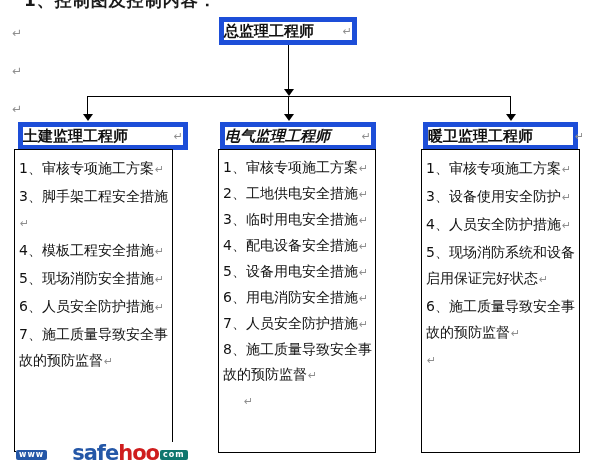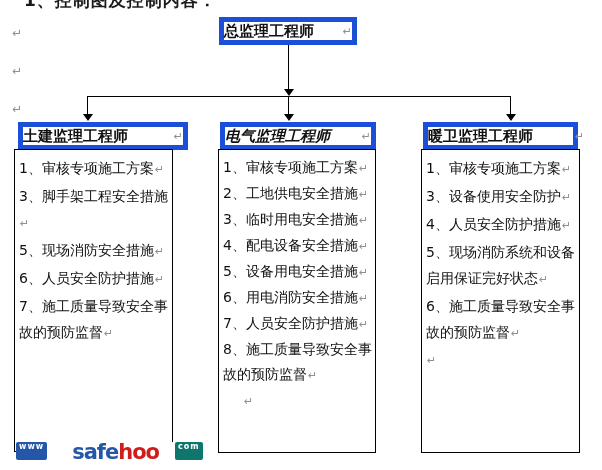--- a/index.html
+++ b/index.html
@@ -19,26 +19,26 @@
     display:flex;align-items:center;justify-content:space-between;}
   .node .t{font-size:15px;font-weight:bold;color:#111;white-space:nowrap;}
 
   .listbox{position:absolute;border:1px solid #000;background:#fff;box-sizing:border-box;
     padding:5px 2px 0 4px;font-size:14px;line-height:26px;color:#111;}
   .item{word-break:break-all;}
   .ret{color:#8f8f8f;font-size:11px;margin-left:1px;}
   .blankline{line-height:24px;}
   .blankline.indent{padding-left:20px;}
 
-  .logo{position:absolute;left:16px;top:442px;display:flex;
+  .logo{position:absolute;left:16px;top:442px;display:flex;align-items:flex-end;
     background:#fff;padding:0 2px 0 0;height:21px;}
   .logo .tab{font-size:8px;font-weight:bold;color:#fff;padding:1px 3px;
     border-radius:2px;margin-bottom:3px;letter-spacing:1px;line-height:8px;}
   .tab-www{background:#2457a7;margin-right:1px;}
-  .tab-com{background:#0f766e;margin-left:16px;}
+  .tab-com{background:#0f766e;margin-left:1px;}
   .logo .word{font-size:21px;font-weight:bold;line-height:20px;letter-spacing:-1px;}
   .word-safe{color:#2457a7;padding-left:24px;}
   .word-hoo{color:#cf1d1d;}
 </style>
 </head>
 <body>
 
 <div class="page">
 
   <div class="cut-title">1、控制图及控制内容：</div>
@@ -66,20 +66,21 @@
   <div class="arrow-down" style="left:506px;top:114px;"></div>
 
   <div class="node" style="left:18px;top:122px;width:170px;height:28px;">
     <span class="t">土建监理工程师</span>
       <span class="ret">↵</span>
   </div>
   <div class="listbox" style="left:14px;top:149px;width:159px;height:303px;">
     <div>
         <div class="item"><span>1、审核专项施工方案</span><span class="ret">↵</span></div>
         <div class="item"><span>3、脚手架工程安全措施</span><span class="ret">↵</span></div>
+        <div class="item"><span>4、模板工程安全措施</span><span class="ret">↵</span></div>
         <div class="item"><span>5、现场消防安全措施</span><span class="ret">↵</span></div>
         <div class="item"><span>6、人员安全防护措施</span><span class="ret">↵</span></div>
         <div class="item"><span>7、施工质量导致安全事故的预防监督</span><span class="ret">↵</span></div>
       </div>
   </div>
 
   <div class="node" style="left:220px;top:122px;width:156px;height:28px;font-style:italic;">
     <span class="t">电气监理工程师</span>
       <span class="ret">↵</span>
   </div>

